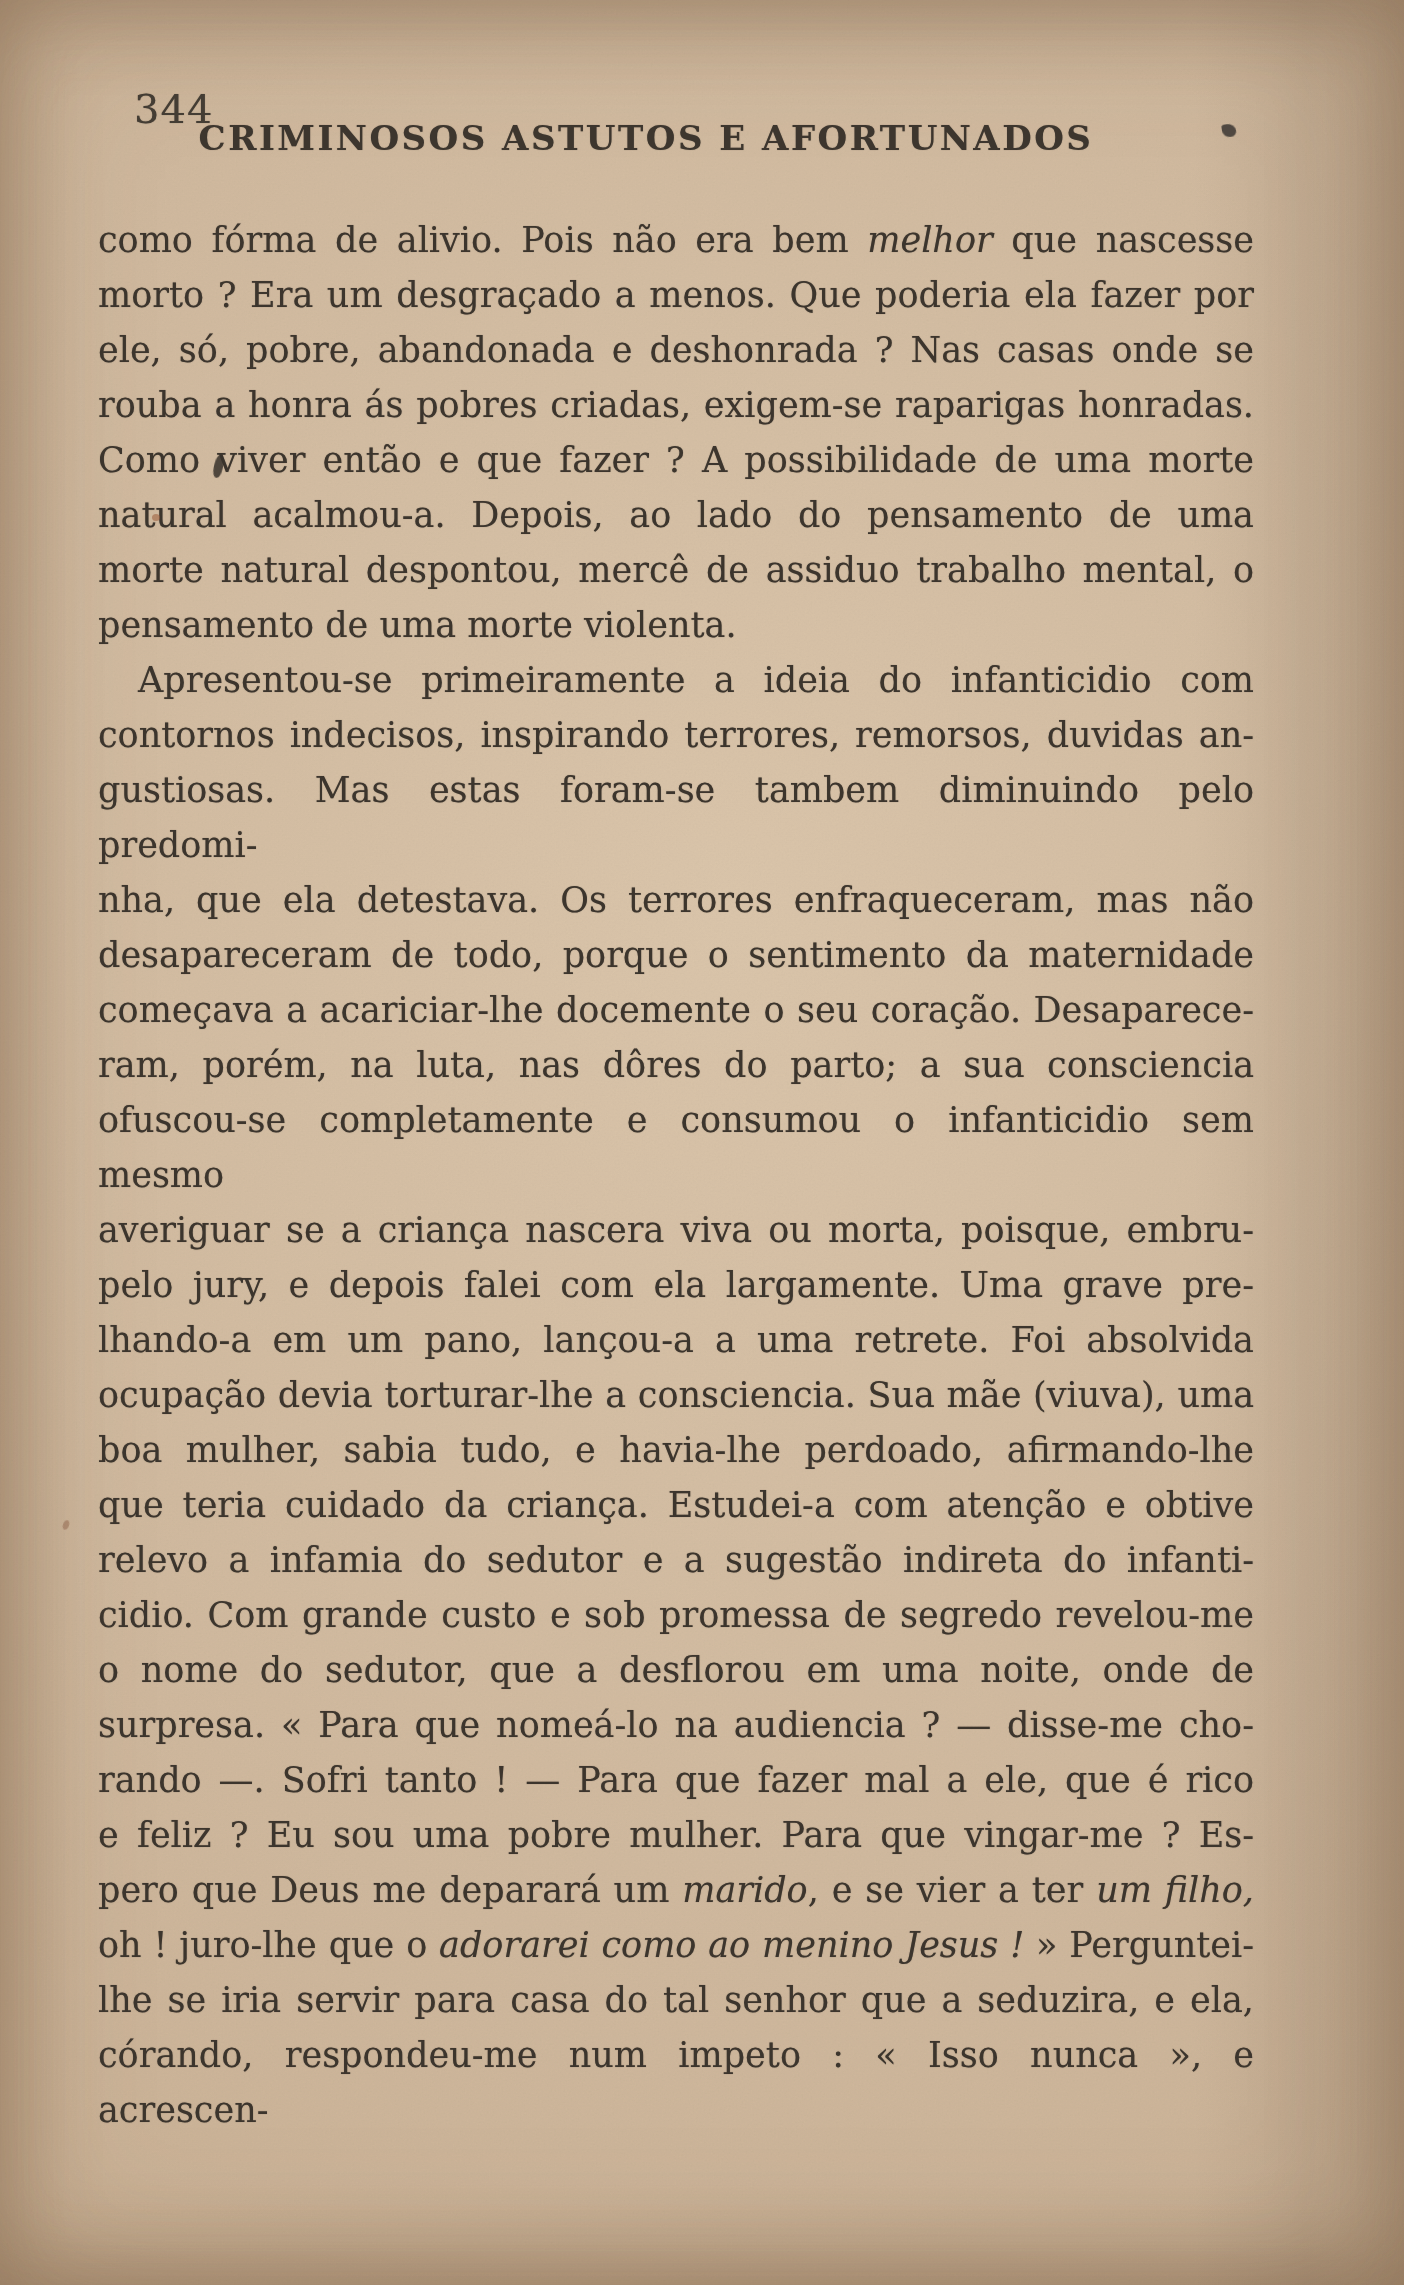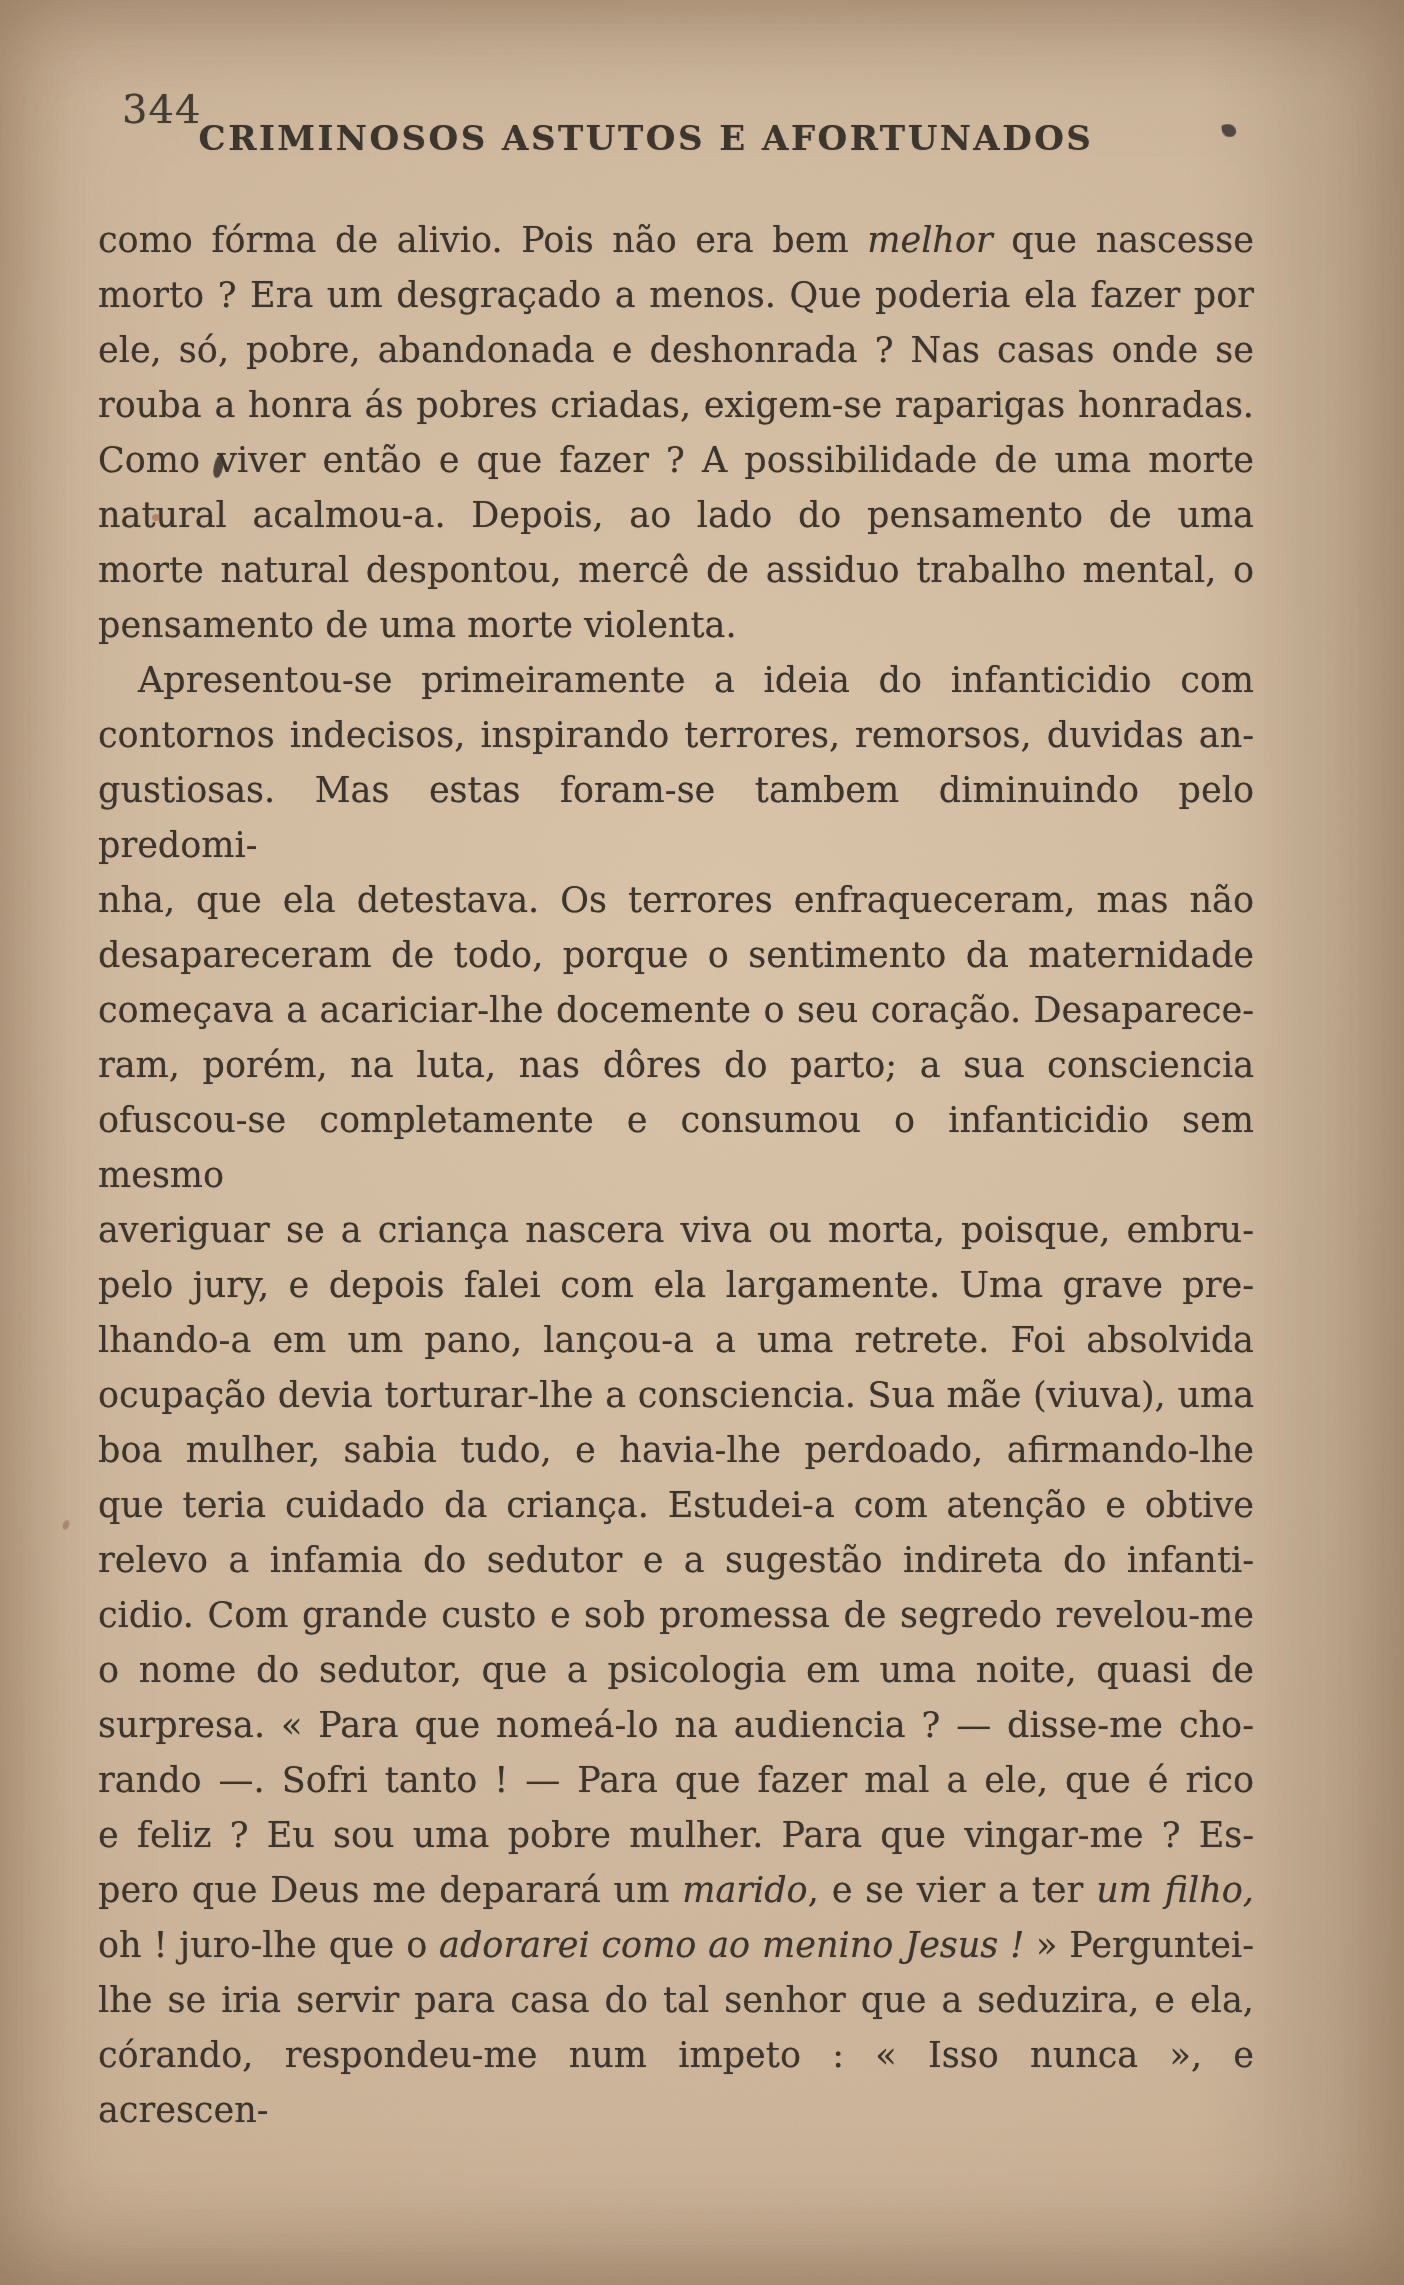--- a/index.html
+++ b/index.html
@@ -31,21 +31,21 @@
   .right-band{
     position:absolute;inset:0;pointer-events:none;
     background:linear-gradient(to right,
       rgba(90,70,52,0) 0%, rgba(90,70,52,0) 85%,
       rgba(90,70,52,.10) 93%, rgba(90,70,52,.04) 100%);
   }
   .grain{position:absolute;inset:0;width:100%;height:100%;mix-blend-mode:multiply;opacity:.65;pointer-events:none;}
 
   .header{position:absolute;top:86px;left:98px;width:1156px;color:var(--ink);}
   .page-number{
-    position:absolute;left:24px;top:0;
+    position:absolute;left:36px;top:0;
     font-size:40px;letter-spacing:1px;color:#443d34;
     text-shadow:0 0 1px rgba(62,54,46,.55);
   }
   .running-title{
     text-align:center;transform:translateX(-30px);
     font-size:34px;font-weight:bold;letter-spacing:2.5px;
     color:#3d362e;padding-top:4px;
     text-shadow:0 0 1px rgba(62,54,46,.5);
     margin-top:28px;
   }
@@ -104,21 +104,21 @@
       <div class="line"><span>ram, porém, na luta, nas dôres do parto; a sua consciencia</span></div>
       <div class="line"><span>ofuscou-se completamente e consumou o infanticidio sem mesmo</span></div>
       <div class="line"><span>averiguar se a criança nascera viva ou morta, poisque, embru-</span></div>
       <div class="line"><span>pelo jury, e depois falei com ela largamente. Uma grave pre-</span></div>
       <div class="line"><span>lhando-a em um pano, lançou-a a uma retrete. Foi absolvida</span></div>
       <div class="line"><span>ocupação devia torturar-lhe a consciencia. Sua mãe (viuva), uma</span></div>
       <div class="line"><span>boa mulher, sabia tudo, e havia-lhe perdoado, afirmando-lhe</span></div>
       <div class="line"><span>que teria cuidado da criança. Estudei-a com atenção e obtive</span></div>
       <div class="line"><span>relevo a infamia do sedutor e a sugestão indireta do infanti-</span></div>
       <div class="line"><span>cidio. Com grande custo e sob promessa de segredo revelou-me</span></div>
-      <div class="line"><span>o nome do sedutor, que a psicologia em uma noite, quasi de</span></div>
+      <div class="line"><span>o nome do sedutor, que a desflorou em uma noite, onde de</span></div>
       <div class="line"><span>surpresa. « Para que nomeá-lo na audiencia ? — disse-me cho-</span></div>
       <div class="line"><span>rando —. Sofri tanto ! — Para que fazer mal a ele, que é rico</span></div>
       <div class="line"><span>e feliz ? Eu sou uma pobre mulher. Para que vingar-me ? Es-</span></div>
       <div class="line"><span>pero que Deus me deparará um </span><i>marido</i><span>, e se vier a ter </span><i>um filho,</i></div>
       <div class="line"><span>oh ! juro-lhe que o </span><i>adorarei como ao menino Jesus !</i><span> » Perguntei-</span></div>
       <div class="line"><span>lhe se iria servir para casa do tal senhor que a seduzira, e ela,</span></div>
       <div class="line"><span>córando, respondeu-me num impeto : « Isso nunca », e acrescen-</span></div>
     </main>
 
   <div id="artifacts">

